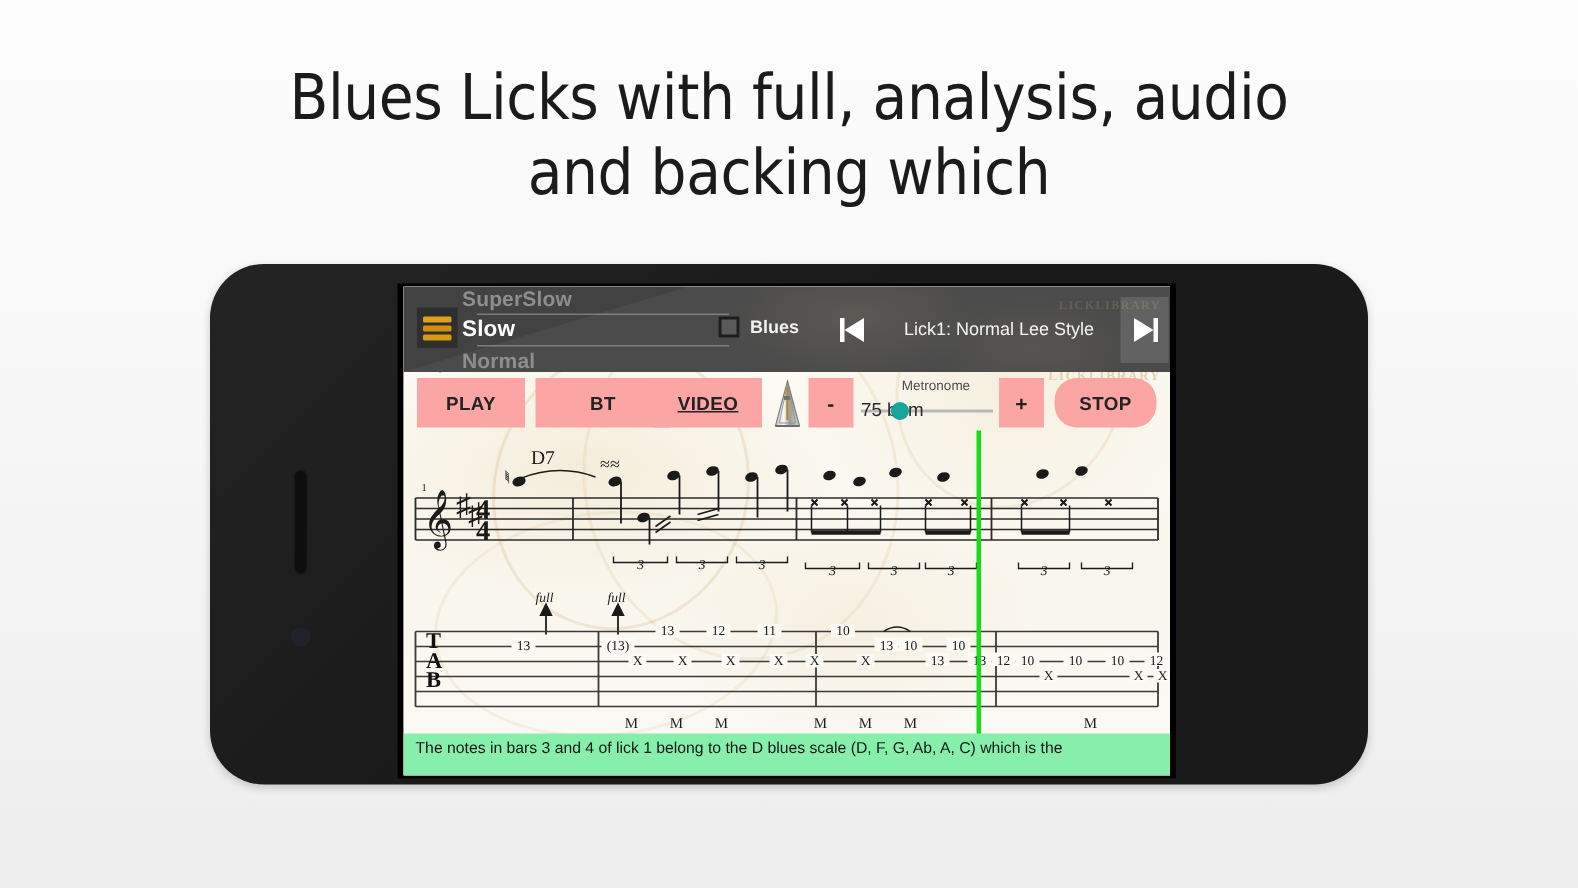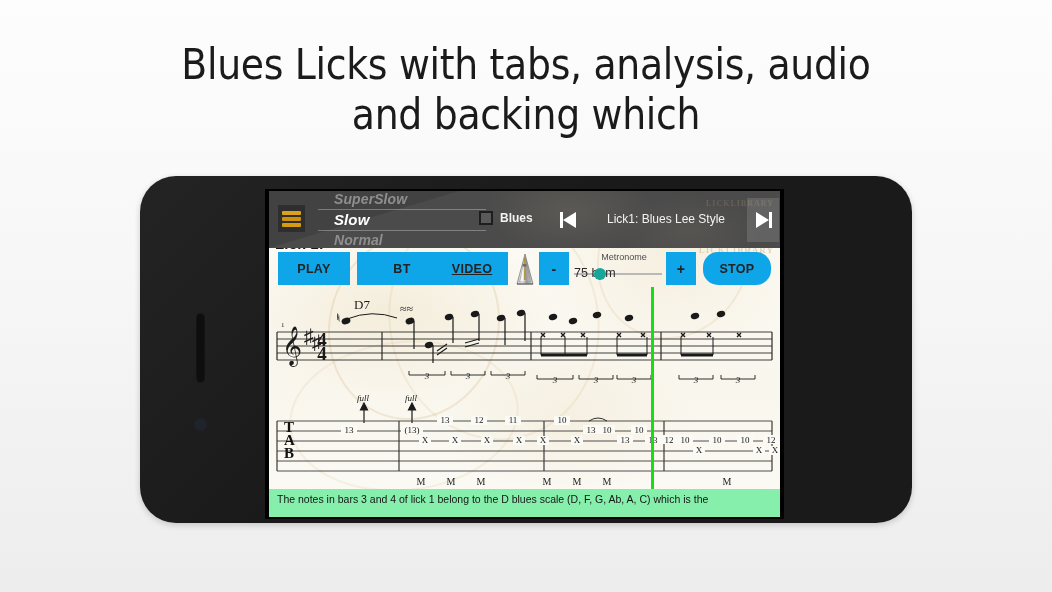--- a/index.html
+++ b/index.html
@@ -178,28 +178,27 @@
   .app-icon i:nth-child(3){ width:100%; background:#d79b12; }
 
   
   .speed-spinner {
     position: absolute;
     left: 39px; top: 0;
     width: 178px; height: 57px;
   }
   .speed-item {
     position: absolute;
-    left: 26px;
+    left: 0;
     width: 168px;
     font-size: 14px;
     color: #8e8e8e;
     font-weight: 700;
     letter-spacing: 0.1px;
     white-space: nowrap;
-    font-style: italic;
   }
   .speed-prev { top: 0px; font-size: 14px; }
   .speed-sel  { top: 20px; color: #ffffff; font-size: 15px; }
   .speed-next { top: 41px; font-size: 14px; }
   .speed-rule {
     position:absolute; left: 10px; width: 168px; height: 1px;
     background: rgba(255,255,255,0.30);
   }
   .rule-a { top: 18px; }
   .rule-b { top: 39px; }
@@ -248,21 +247,21 @@
   
   .btnrow {
     position: absolute;
     left: 0; top: 61px;
     width: 511px; height: 33px;
   }
   .btn {
     position: absolute;
     top: 0;
     height: 33px;
-    background: #0ea5e9;
+    background: #fca5a5;
     border: none;
     color: #232323;
     font-size: 12.5px;
     font-weight: 700;
     font-family: "Liberation Sans", sans-serif;
     letter-spacing: 0.3px;
     display: flex; align-items: center; justify-content: center;
   }
   .btn-play  { left: 9px;   width: 72px; }
   .btn-bt    { left: 88px;  width: 90px; }
@@ -333,21 +332,21 @@
   .desc p {
     font-size: 10.5px;
     line-height: 14px;
     color: #151515;
   }
 </style>
 </head>
 <body>
 
 <div class="headline">
-  <span>Blues Licks with tabs, analysis, audio</span>
+  <span>Blues Licks with full, analysis, audio</span>
   <span class="l2">and backing which</span>
 </div>
 
 <div class="phone"></div>
 <div class="speaker-slot"></div>
 <div class="front-camera"></div>
 
 <div class="screen">
   <div class="screen-inner">
 
@@ -385,21 +384,21 @@
         <span class="loop-label">Blues</span>
       </div>
 
       <div class="nav-prev">
         <span class="skip-ic skip-prev">
           <span class="bar"></span>
           <span class="tri"></span>
         </span>
       </div>
 
-      <div class="lick-title">Lick1: Blues Lee Style</div>
+      <div class="lick-title">Lick1: Normal Lee Style</div>
 
       <div class="nav-next">
         <span class="skip-ic skip-next">
           <span class="bar"></span>
           <span class="tri"></span>
         </span>
       </div>
     </div>
 
     <div class="btnrow">

